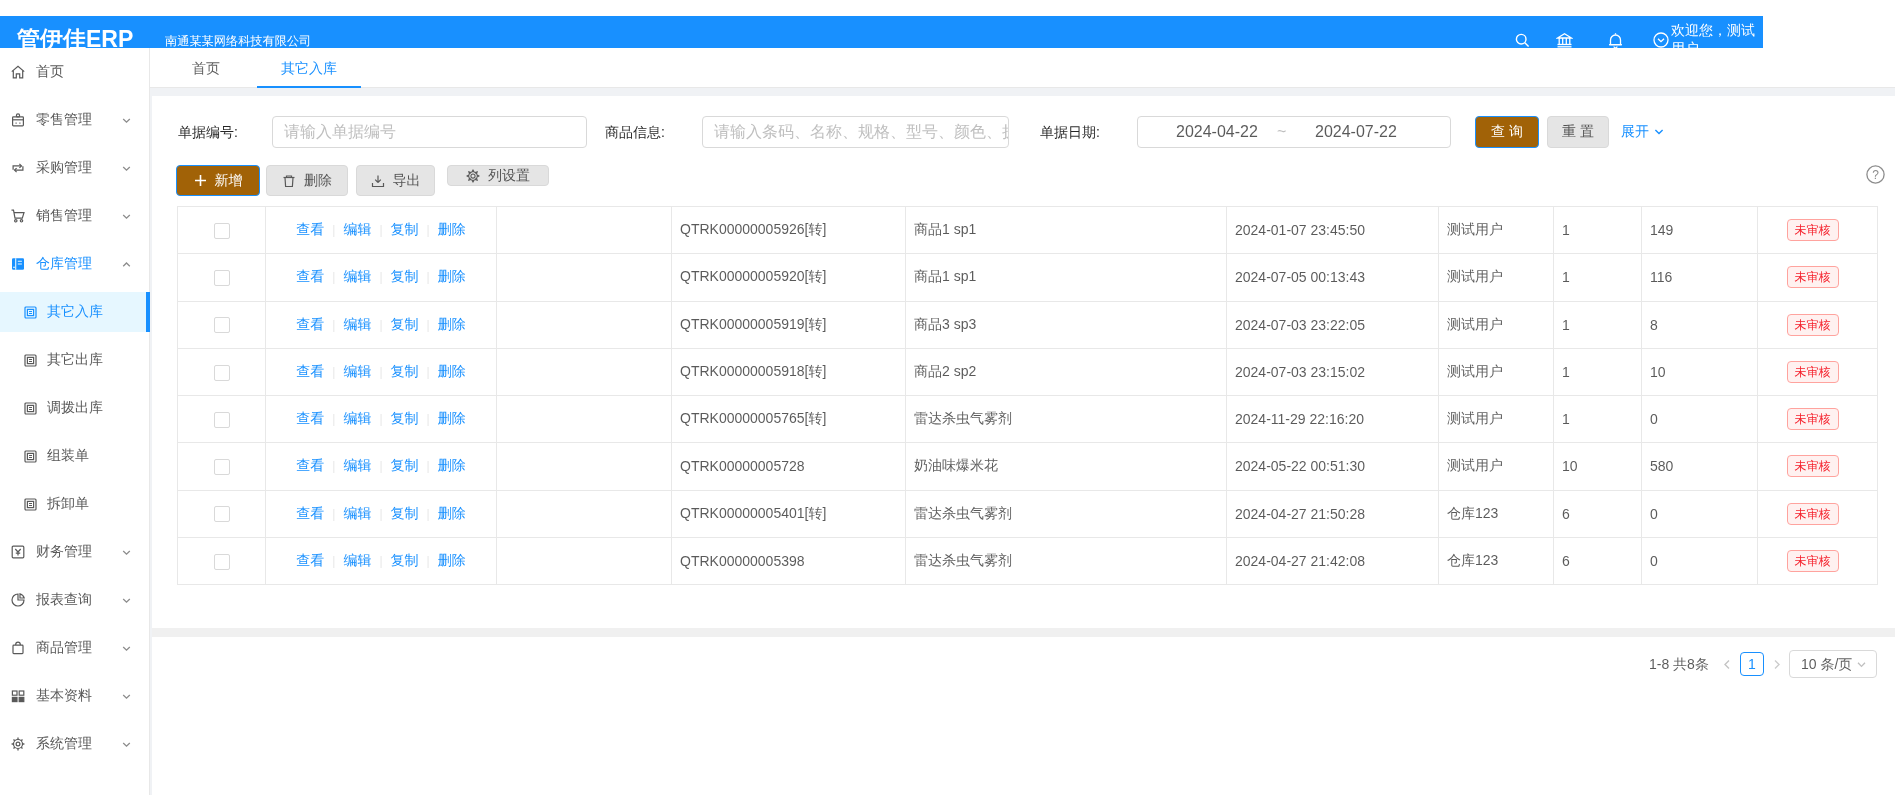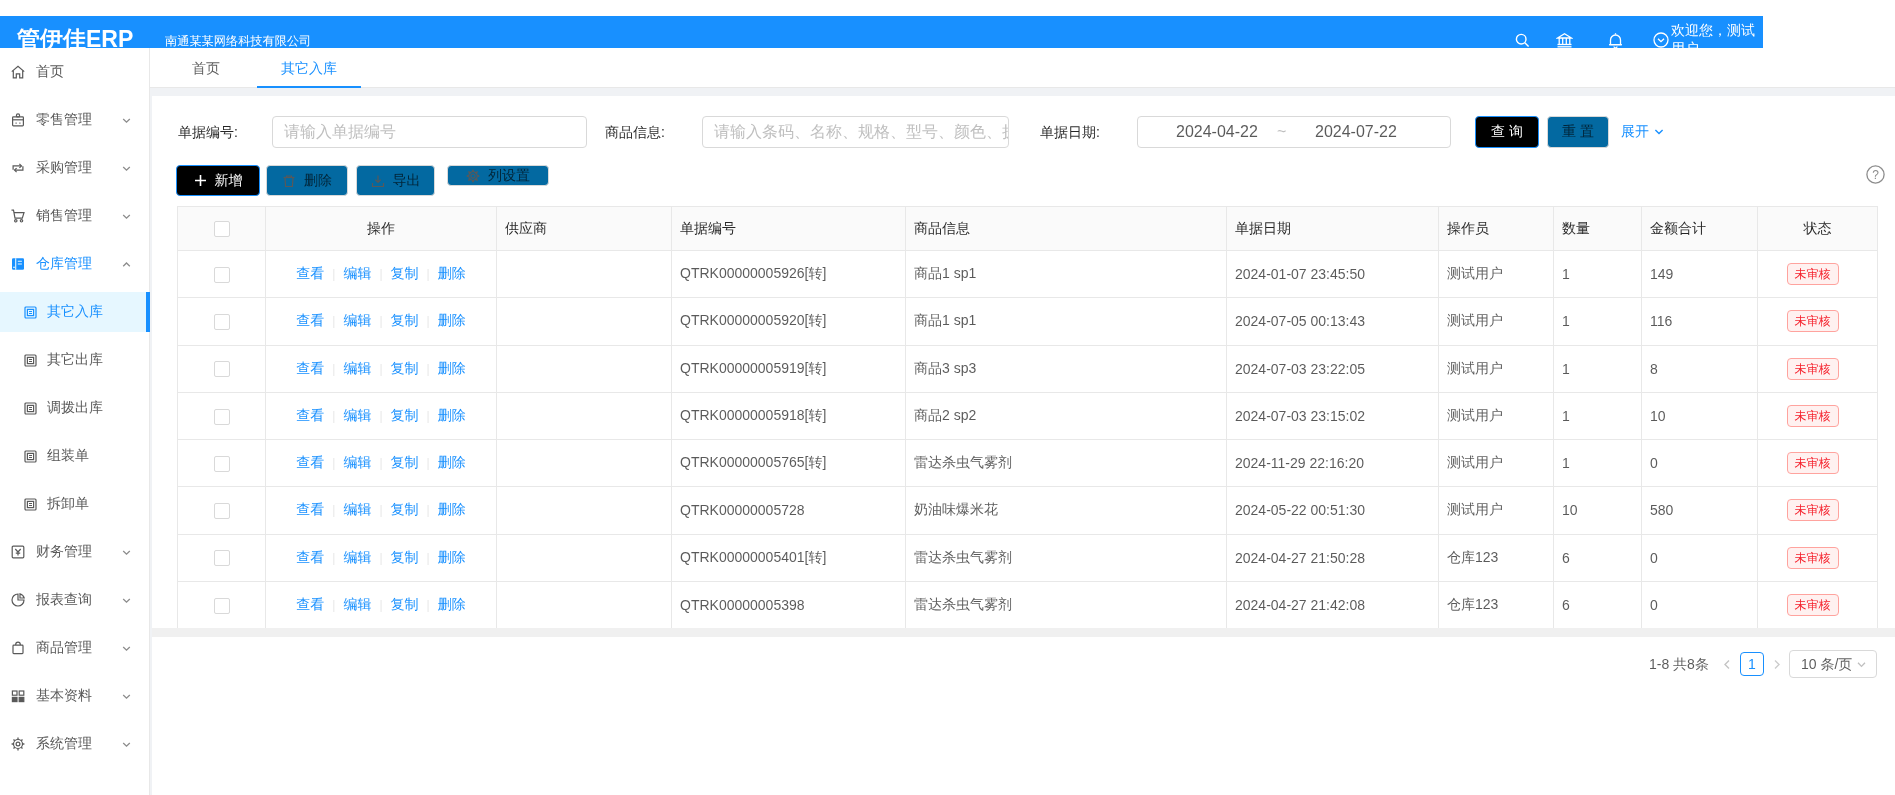--- a/index.html
+++ b/index.html
@@ -26,22 +26,22 @@
 #tabs{position:absolute;left:150px;top:48px;width:1745px;height:40px;background:#fff;border-bottom:1px solid #e8e8e8}
 .tab{position:absolute;top:0;height:40px;line-height:40px;font-size:14px}
 #ink{position:absolute;left:107px;top:38px;width:104px;height:2px;background:#1890ff}
 
 #cbg{position:absolute;left:150px;top:88px;width:1745px;height:707px;background:#f0f2f5}
 #card{position:absolute;left:152px;top:96px;width:1743px;height:699px;background:#fff}
 
 .flabel{position:absolute;font-size:14px;color:rgba(0,0,0,.85);line-height:32px;top:116px;height:32px}
 .finput{position:absolute;top:116px;height:32px;border:1px solid #d9d9d9;border-radius:4px;background:#fff;font-size:16px;line-height:30px;color:#bfbfbf;padding-left:11px;white-space:nowrap;overflow:hidden}
 .btn{position:absolute;height:32px;border-radius:4px;font-size:14px;display:flex;align-items:center;justify-content:center;gap:8px}
-.btn.primary{background:#000000;color:#fff;border:1px solid #1890ff}
-.btn.plain{background:#0369a1;color:rgba(0,0,0,.65);border:1px solid #d9d9d9}
+.btn.primary{background:#a16207;color:#fff;border:1px solid #1890ff}
+.btn.plain{background:#e5e5e5;color:rgba(0,0,0,.65);border:1px solid #d9d9d9}
 
 #tbl{position:absolute;left:177px;top:206px;width:1701px}
 table{border-collapse:collapse;table-layout:fixed;width:1701px}
 th,td{border:1px solid #e8e8e8;font-weight:normal;font-size:14px;color:rgba(0,0,0,.65);padding:0 0 0 8px;text-align:left;overflow:hidden;white-space:nowrap}
 th{background:#fafafa;color:rgba(0,0,0,.85);height:44px}
 td{height:47.25px;background:#fff}
 th.c,td.c{text-align:center;padding:0}
 .cb{display:inline-block;width:16px;height:16px;border:1px solid #d9d9d9;border-radius:2px;background:#fff;vertical-align:middle}
 a.lk{color:#1890ff;text-decoration:none}
 .sep{color:#e8e8e8;margin:0 8px;font-size:12px}
@@ -296,32 +296,20 @@
         <col style="width:175px">
         <col style="width:234px">
         <col style="width:321px">
         <col style="width:212px">
         <col style="width:115px">
         <col style="width:88px">
         <col style="width:116px">
         <col style="width:120px">
       </colgroup>
 <tbody>
-        <tr>
-<th class="c"><span class="cb"></span></th>
-<th class="c">操作</th>
-<th>供应商</th>
-<th>单据编号</th>
-<th>商品信息</th>
-<th>单据日期</th>
-<th>操作员</th>
-<th>数量</th>
-<th>金额合计</th>
-<th class="c">状态</th>
-</tr>
 <tr>
 <td class="c"><span class="cb"></span></td>
 <td class="c"><a class="lk">查看</a><span class="sep">|</span><a class="lk">编辑</a><span class="sep">|</span><a class="lk">复制</a><span class="sep">|</span><a class="lk">删除</a></td>
 <td></td>
 <td>QTRK00000005926[转]</td>
 <td>商品1 sp1</td>
 <td>2024-01-07 23:45:50</td>
 <td>测试用户</td>
 <td>1</td>
 <td>149</td>

